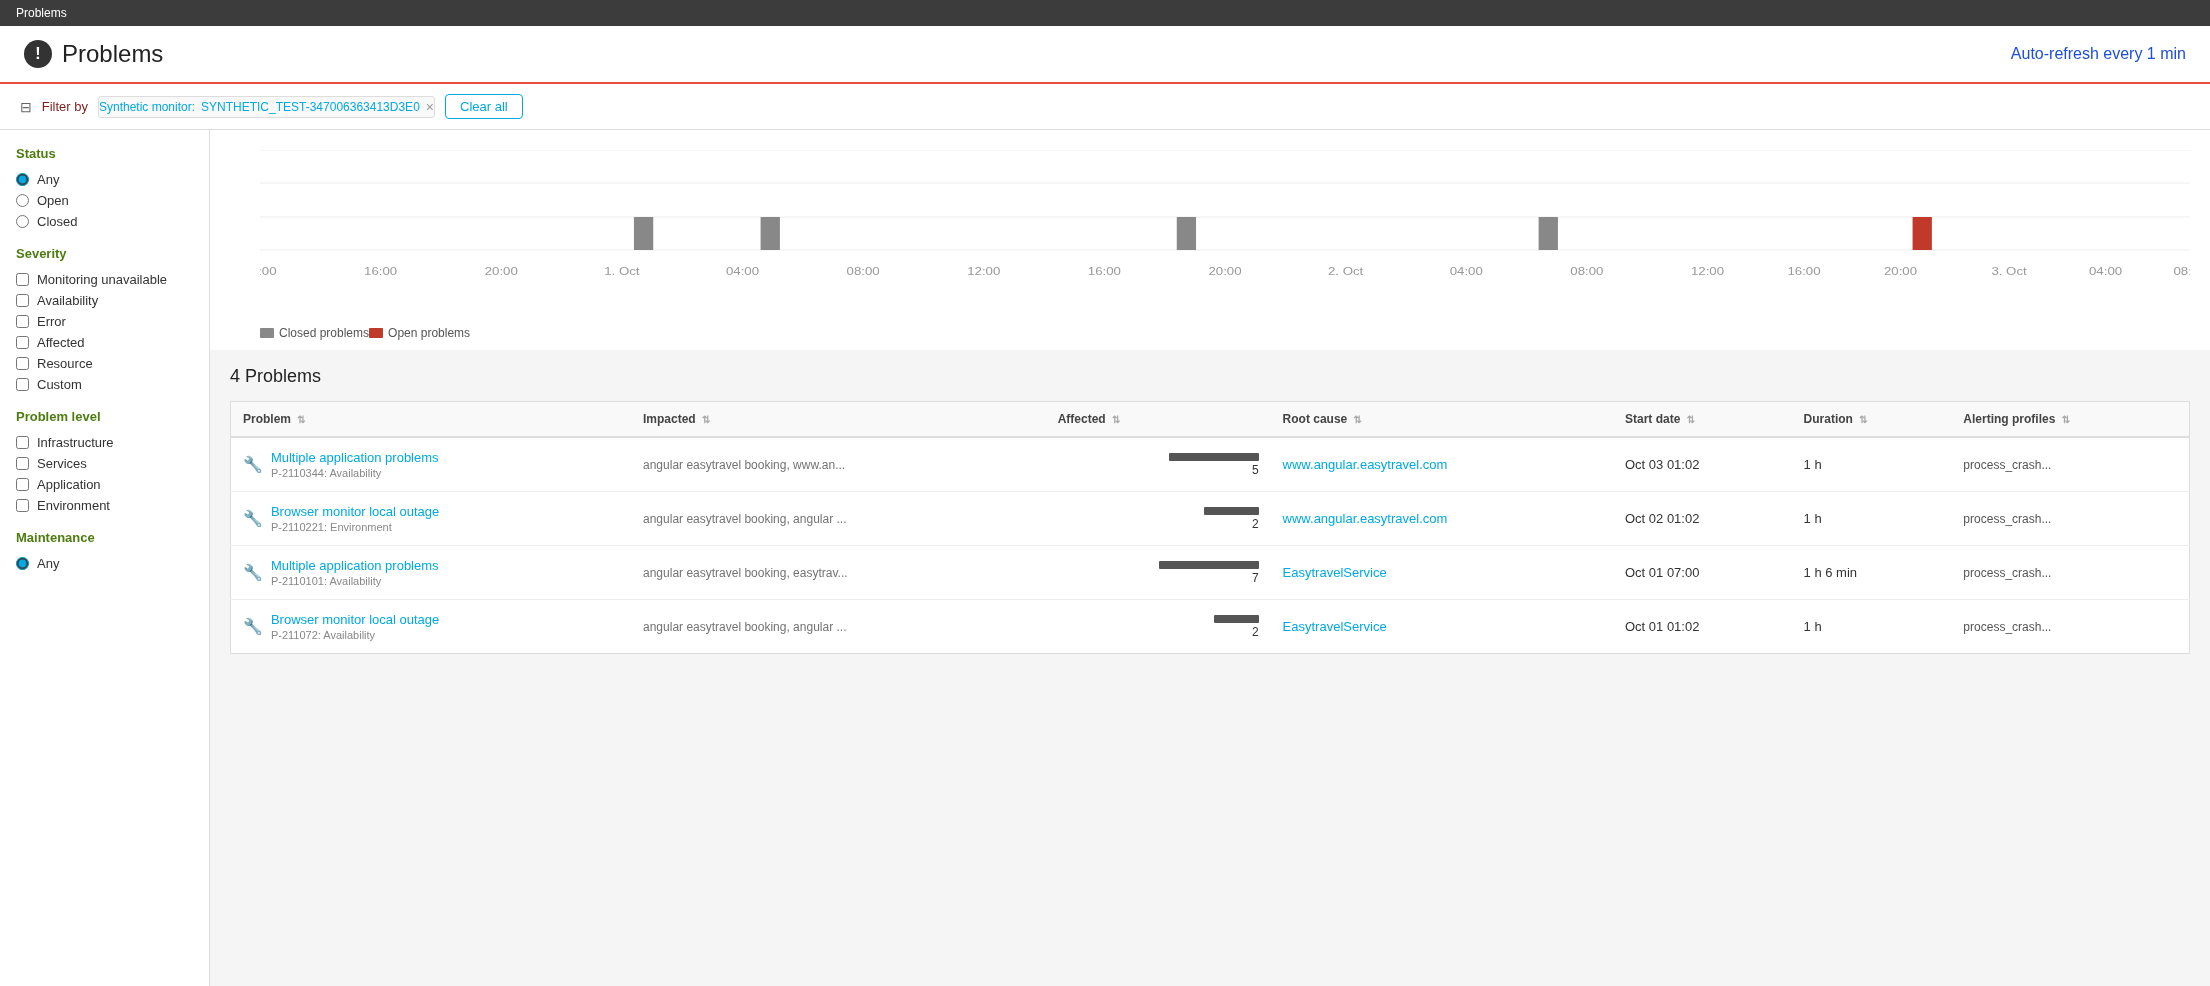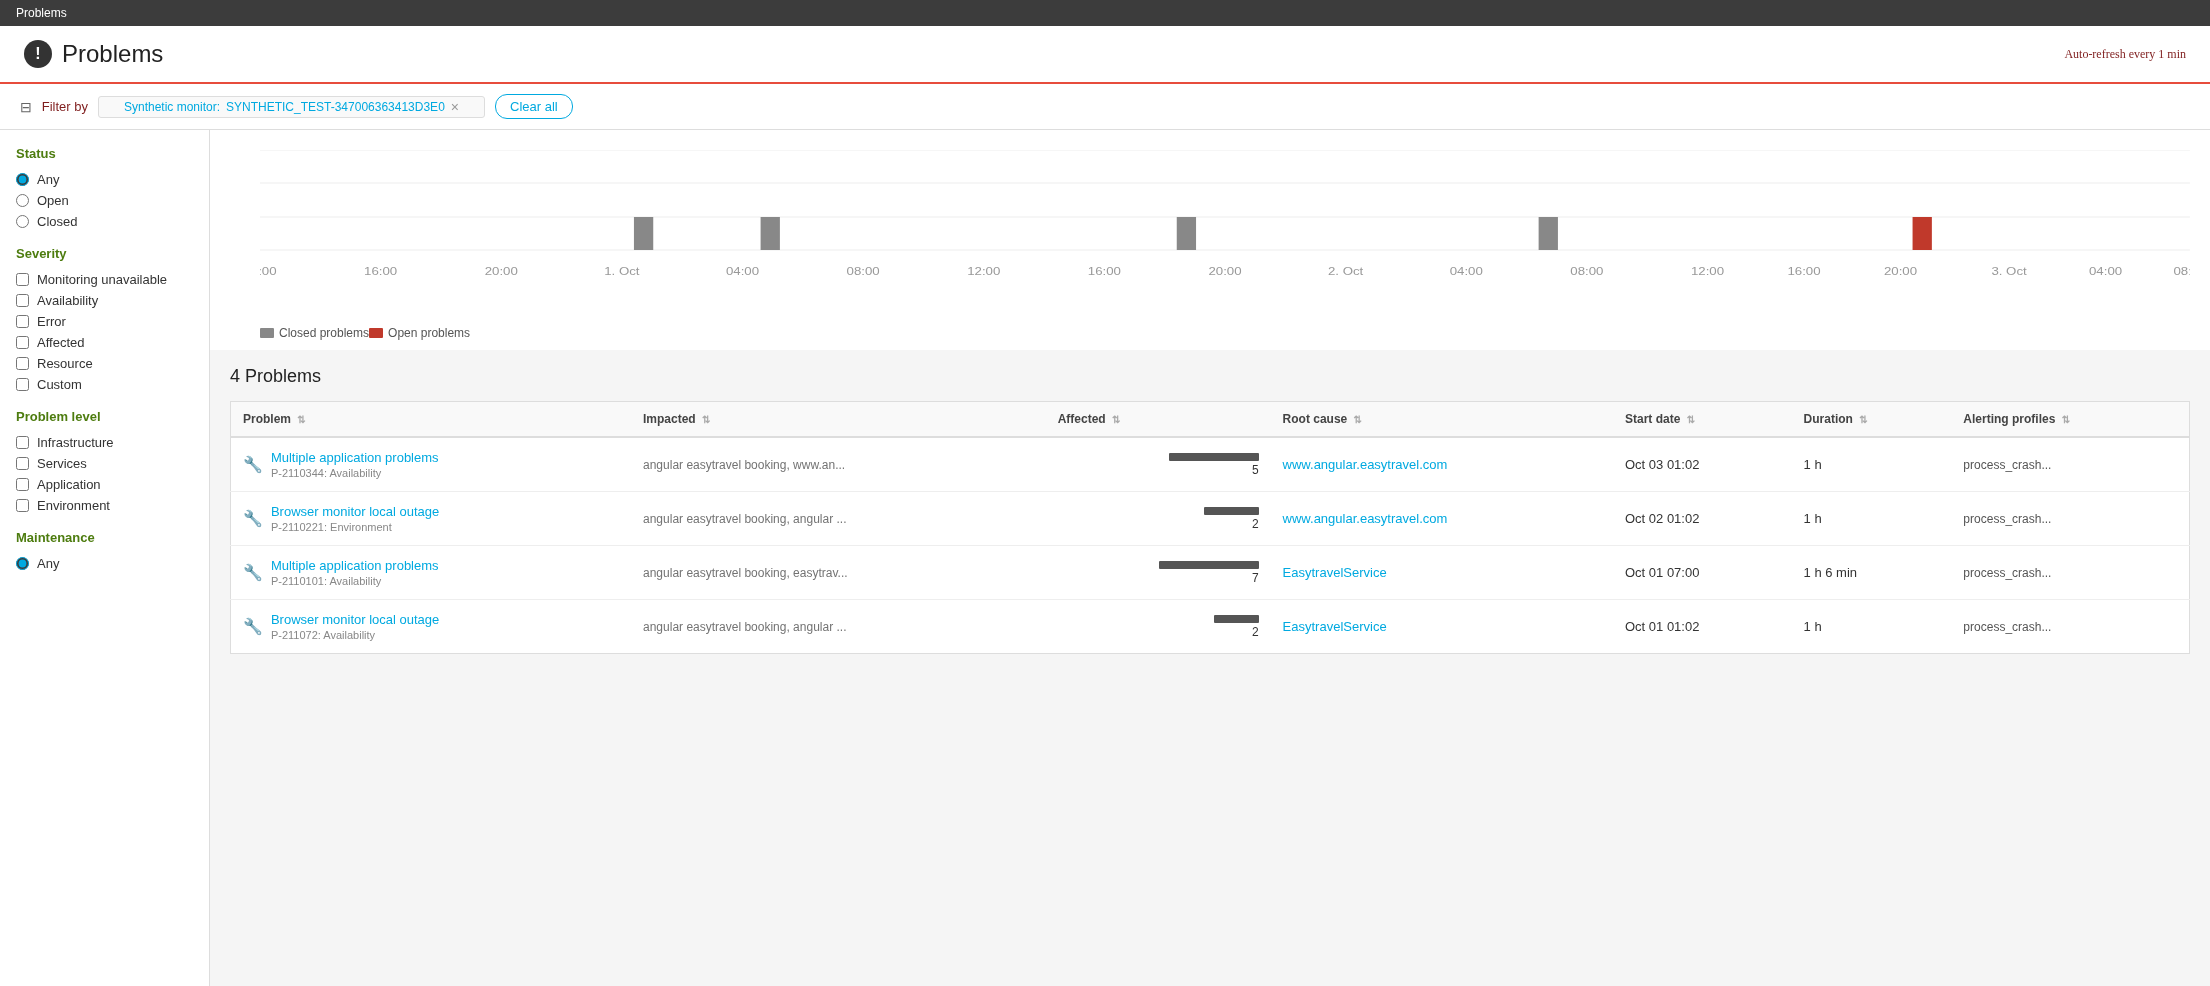--- a/index.html
+++ b/index.html
@@ -43,24 +43,23 @@
       font-weight: bold;
     }
 
     .page-title {
       font-size: 24px;
       font-weight: 400;
       color: #222;
     }
 
     .auto-refresh {
-      font-size: 12px;
-      color: #7f1d1d;
+      font-size: 16px;
+      color: #1d4ed8;
       padding-bottom: 14px;
-      font-family: Liberation Serif, serif;
     }
 
     .main-content {
       display: flex;
       height: calc(100vh - 100px);
     }
 
     .sidebar {
       width: 210px;
       min-width: 210px;
@@ -118,40 +117,40 @@
       color: #7f1d1d;
       font-size: 13px;
     }
 
     .filter-tag {
       display: flex;
       align-items: flex-end;
       gap: 6px;
       border: 1px solid #ddd;
       border-radius: 3px;
-      padding: 3px 25px;
+      padding: 3px 0;
       font-size: 12px;
       background: #f9f9f9;
     }
 
     .filter-tag span { color: #00a9e0; }
 
     .filter-tag .remove-btn {
       cursor: pointer;
       color: #999;
       font-size: 14px;
       line-height: 1;
     }
 
     .clear-all-btn {
       border: 1px solid #00a9e0;
       color: #00a9e0;
       background: #fff;
       padding: 4px 14px;
-      border-radius: 12px;
+      border-radius: 4px;
       cursor: pointer;
       font-size: 13px;
     }
 
     .chart-section {
       background: #fff;
       margin: 0;
       padding: 10px 0 0 0;
       position: relative;
     }

